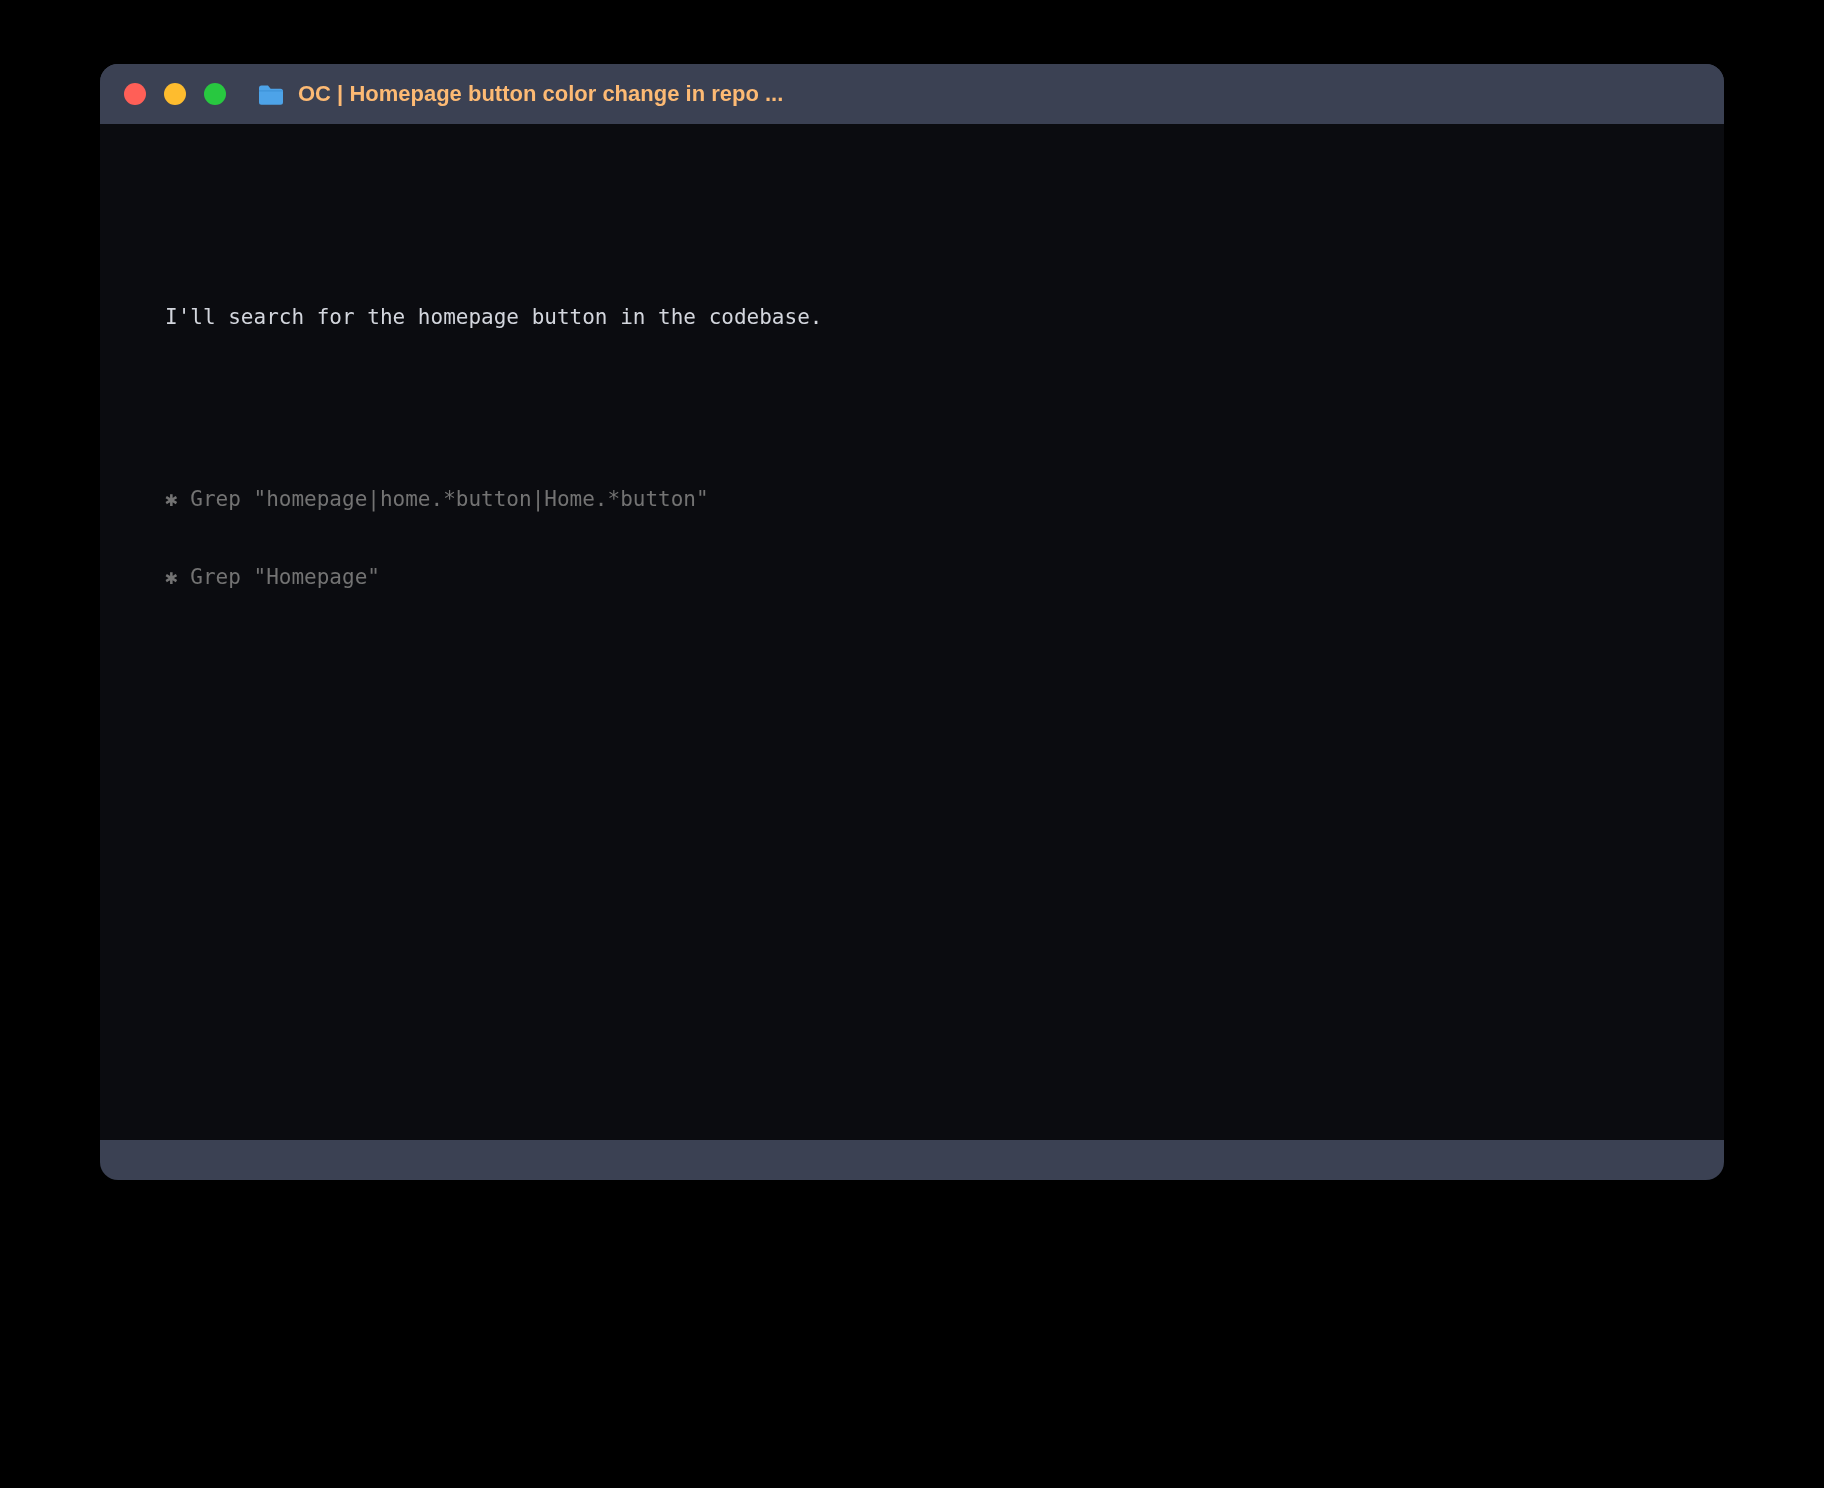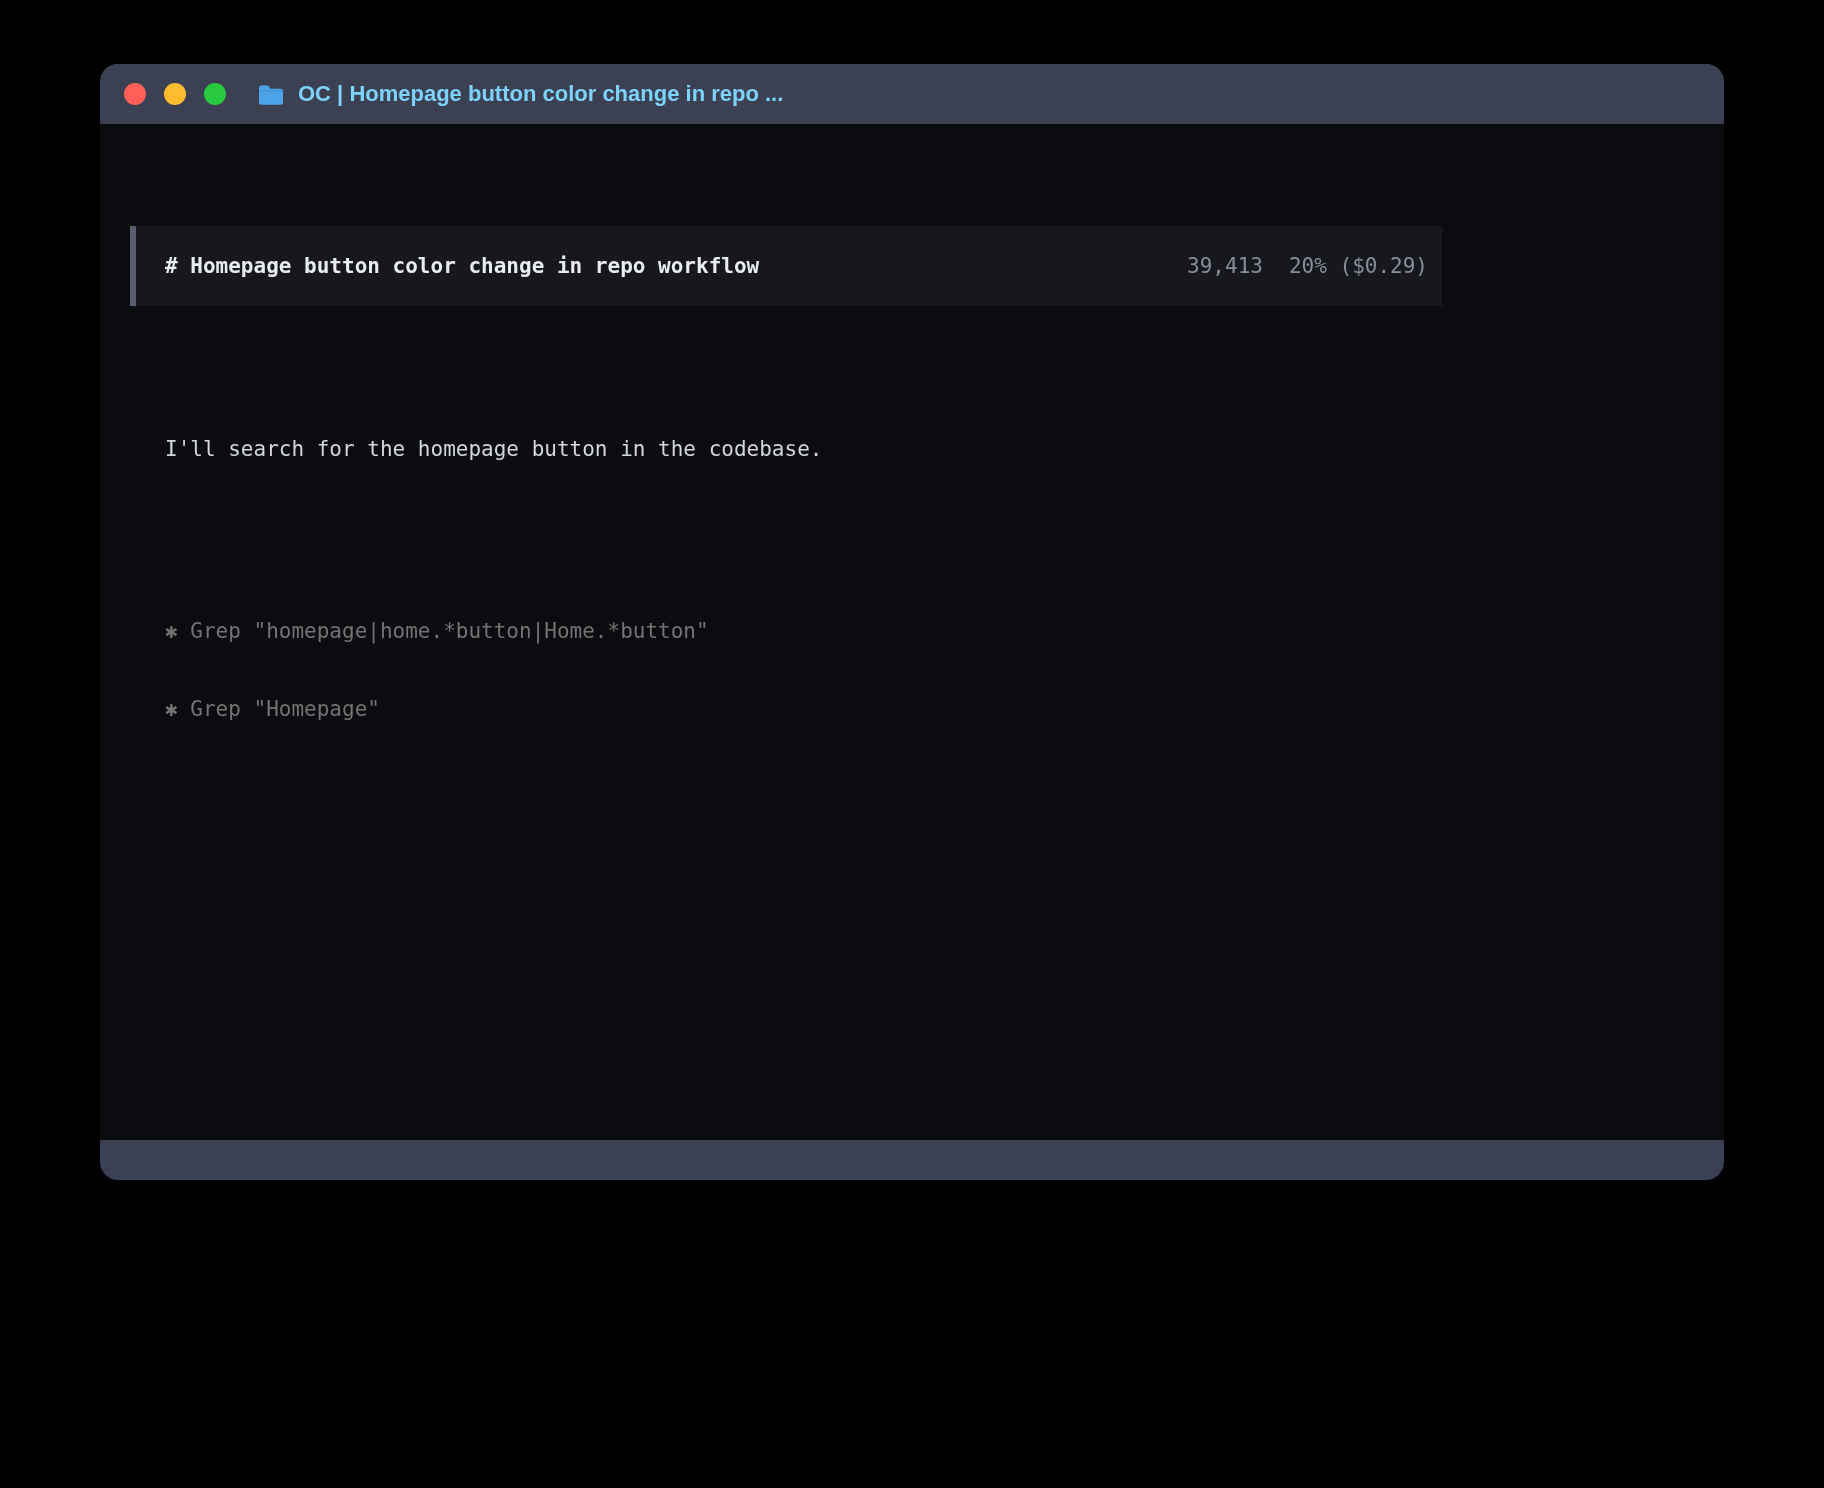--- a/index.html
+++ b/index.html
@@ -25,21 +25,21 @@
   }
   .traffic { width:22px; height:22px; border-radius:50%; margin-right:18px; }
   .t-close { background:#ff5f57; }
   .t-min   { background:#febc2e; }
   .t-zoom  { background:#28c840; }
   .folder-wrap { margin-left:14px; display:flex; align-items:center; }
   .win-title {
     margin-left:14px;
     font-family:"Liberation Sans", sans-serif;
     font-weight:bold; font-size:22px;
-    color:#7dd3fc;
+    color:#fdba74;
     white-space:nowrap;
   }
   .content {
     position:absolute; top:60px; left:0; right:0;
     height:1016px;
     background:#0b0c10;
   }
   .term {
     margin:24px 0 0 30px;
     width:1312px;
@@ -83,27 +83,20 @@
         <path d="M1 4 a2.5 2.5 0 0 1 2.5 -2.5 h6.5 l2.6 3.2 H22.5 a2.5 2.5 0 0 1 2.5 2.5 v11 a2.5 2.5 0 0 1 -2.5 2.5 H3.5 a2.5 2.5 0 0 1 -2.5 -2.5 Z" fill="#4da3e8"></path>
         <path d="M1 6.2 H25 v1.2 H1 Z" fill="#3f93d8"></path>
       </svg>
     </span>
     <span class="win-title">OC | Homepage button color change in repo ...</span>
   </div>
 
   <div class="content">
     <div class="term">
 
-      <div class="block-header">
-        <span class="hdr-title"># Homepage button color change in repo workflow</span>
-        <span class="hdr-stats">
-          <span>39,413</span>
-          <span>20% ($0.29)</span>
-        </span>
-      </div>
 
 
       <div class="line">I'll search for the homepage button in the codebase.</div>
 
       <div class="group dim">
         <div>✱ Grep "homepage|home.*button|Home.*button"</div>
         <div>✱ Grep "Homepage"</div>
       </div>
 
 

